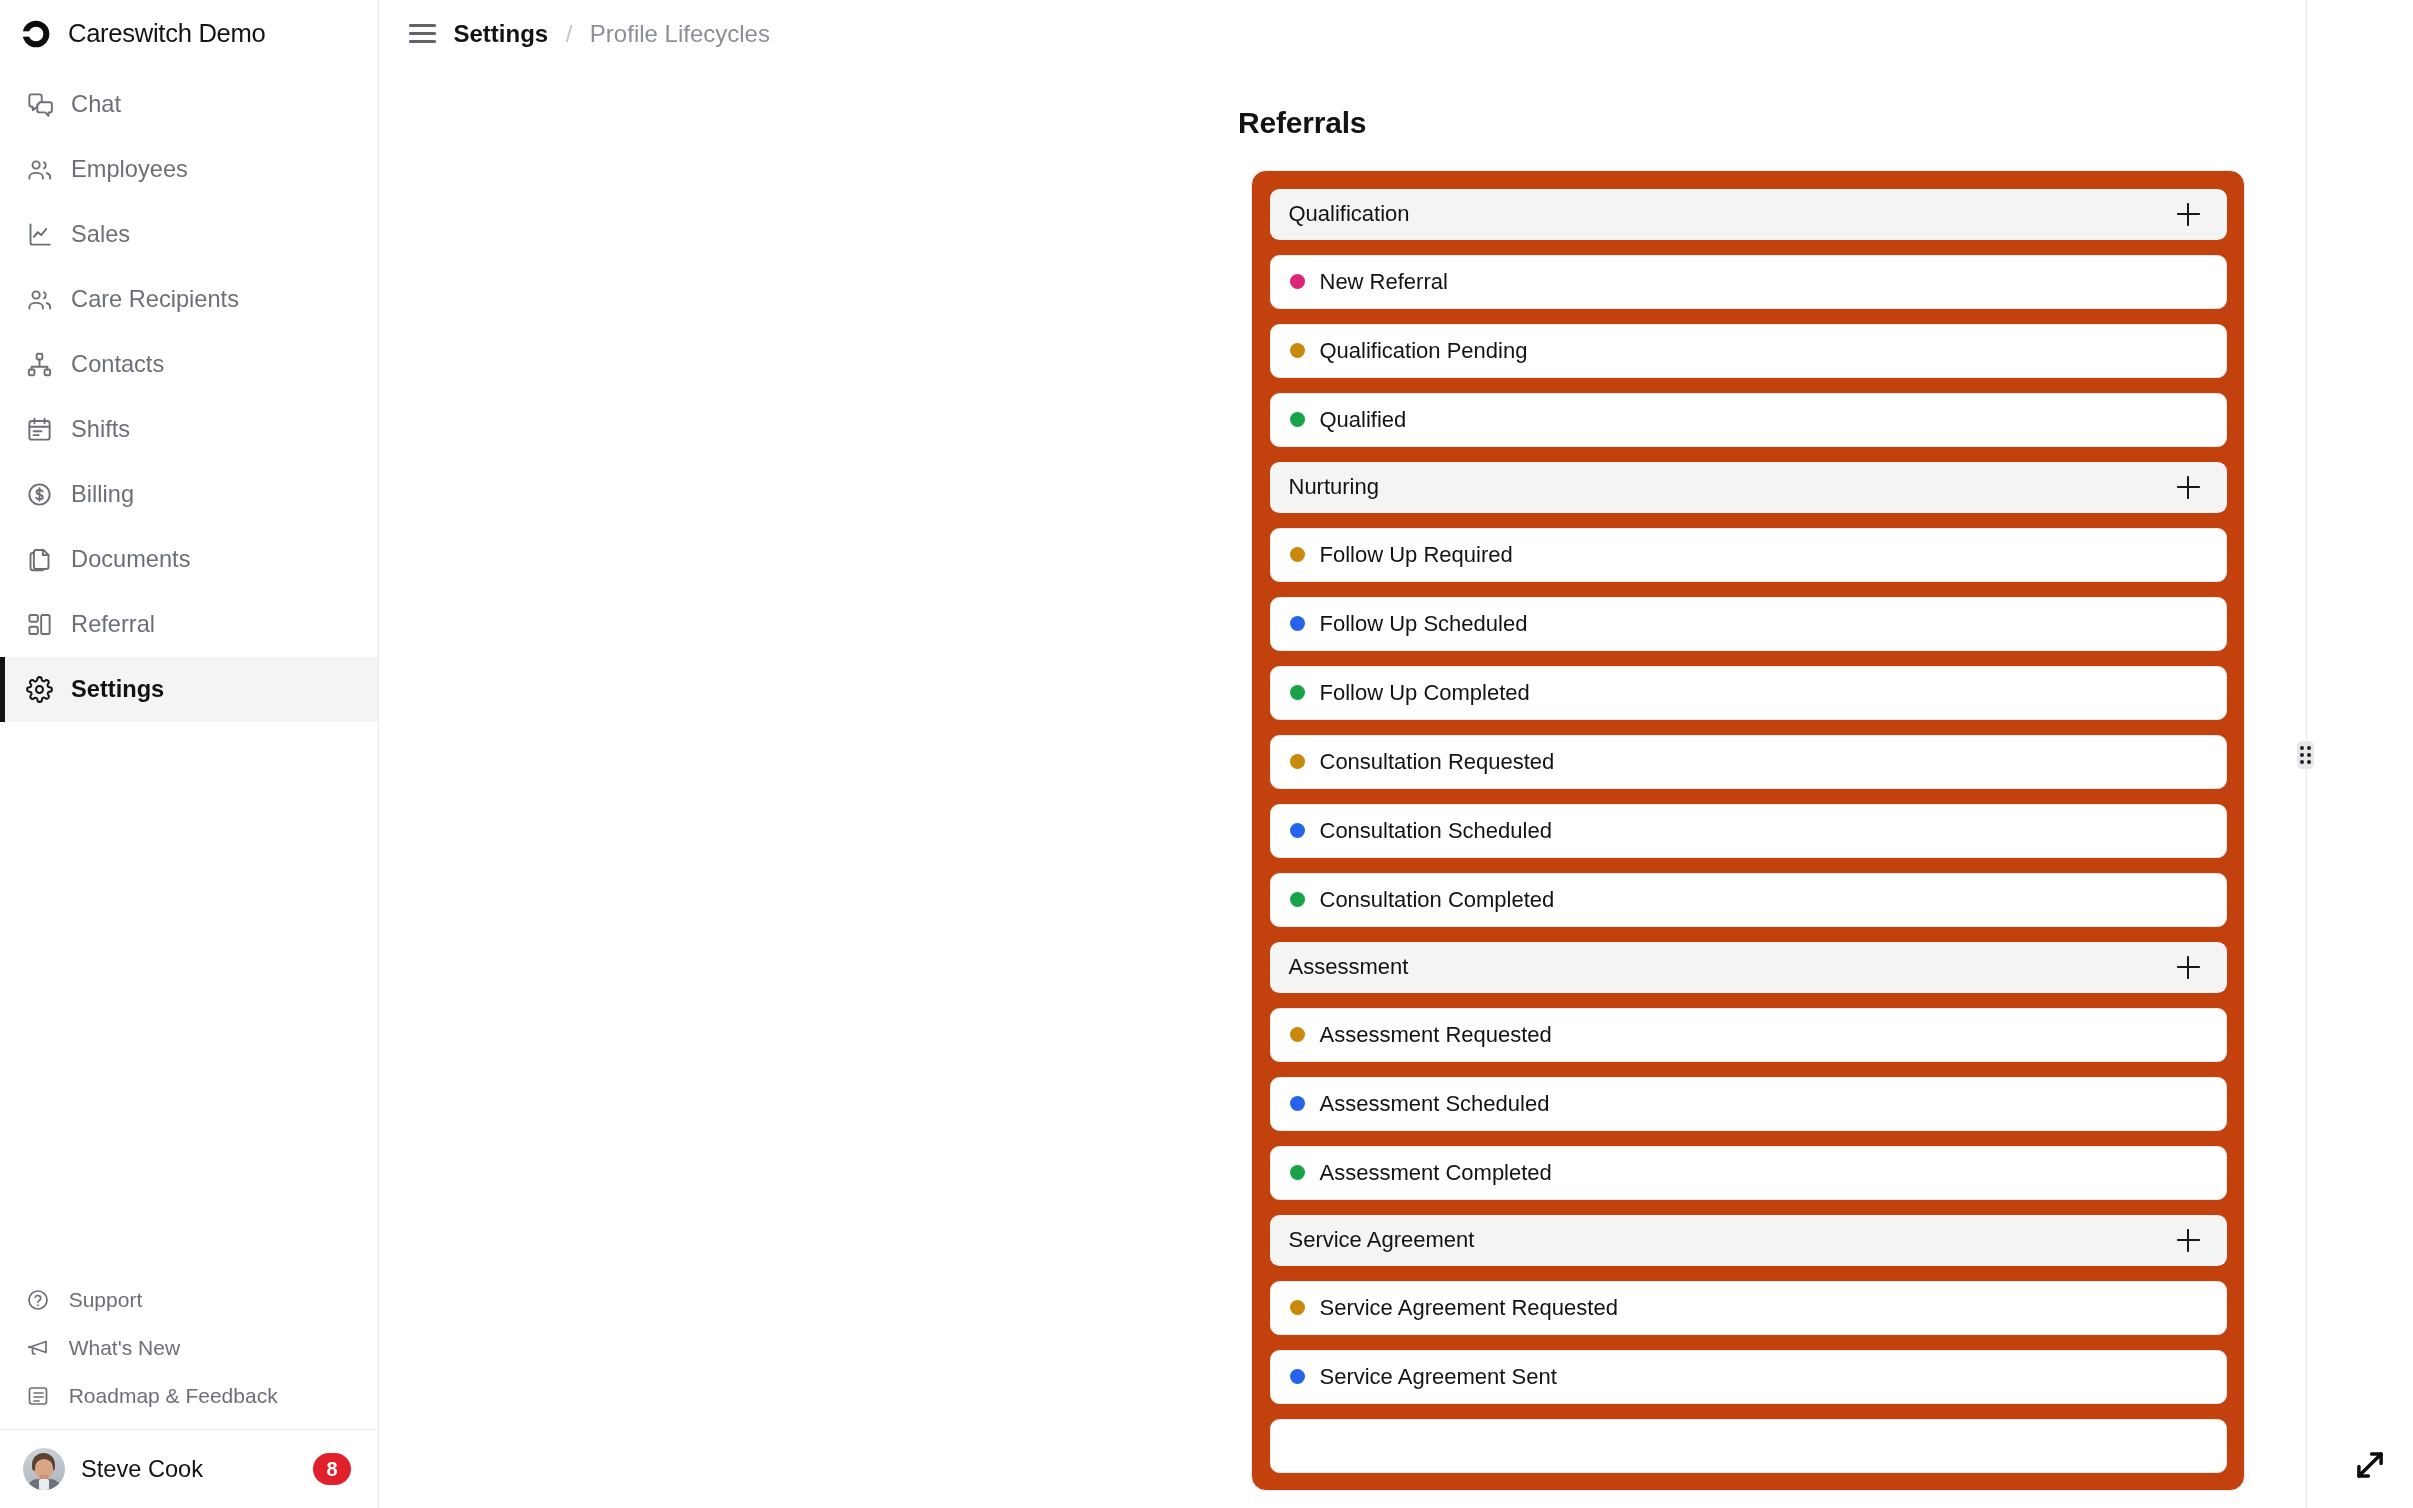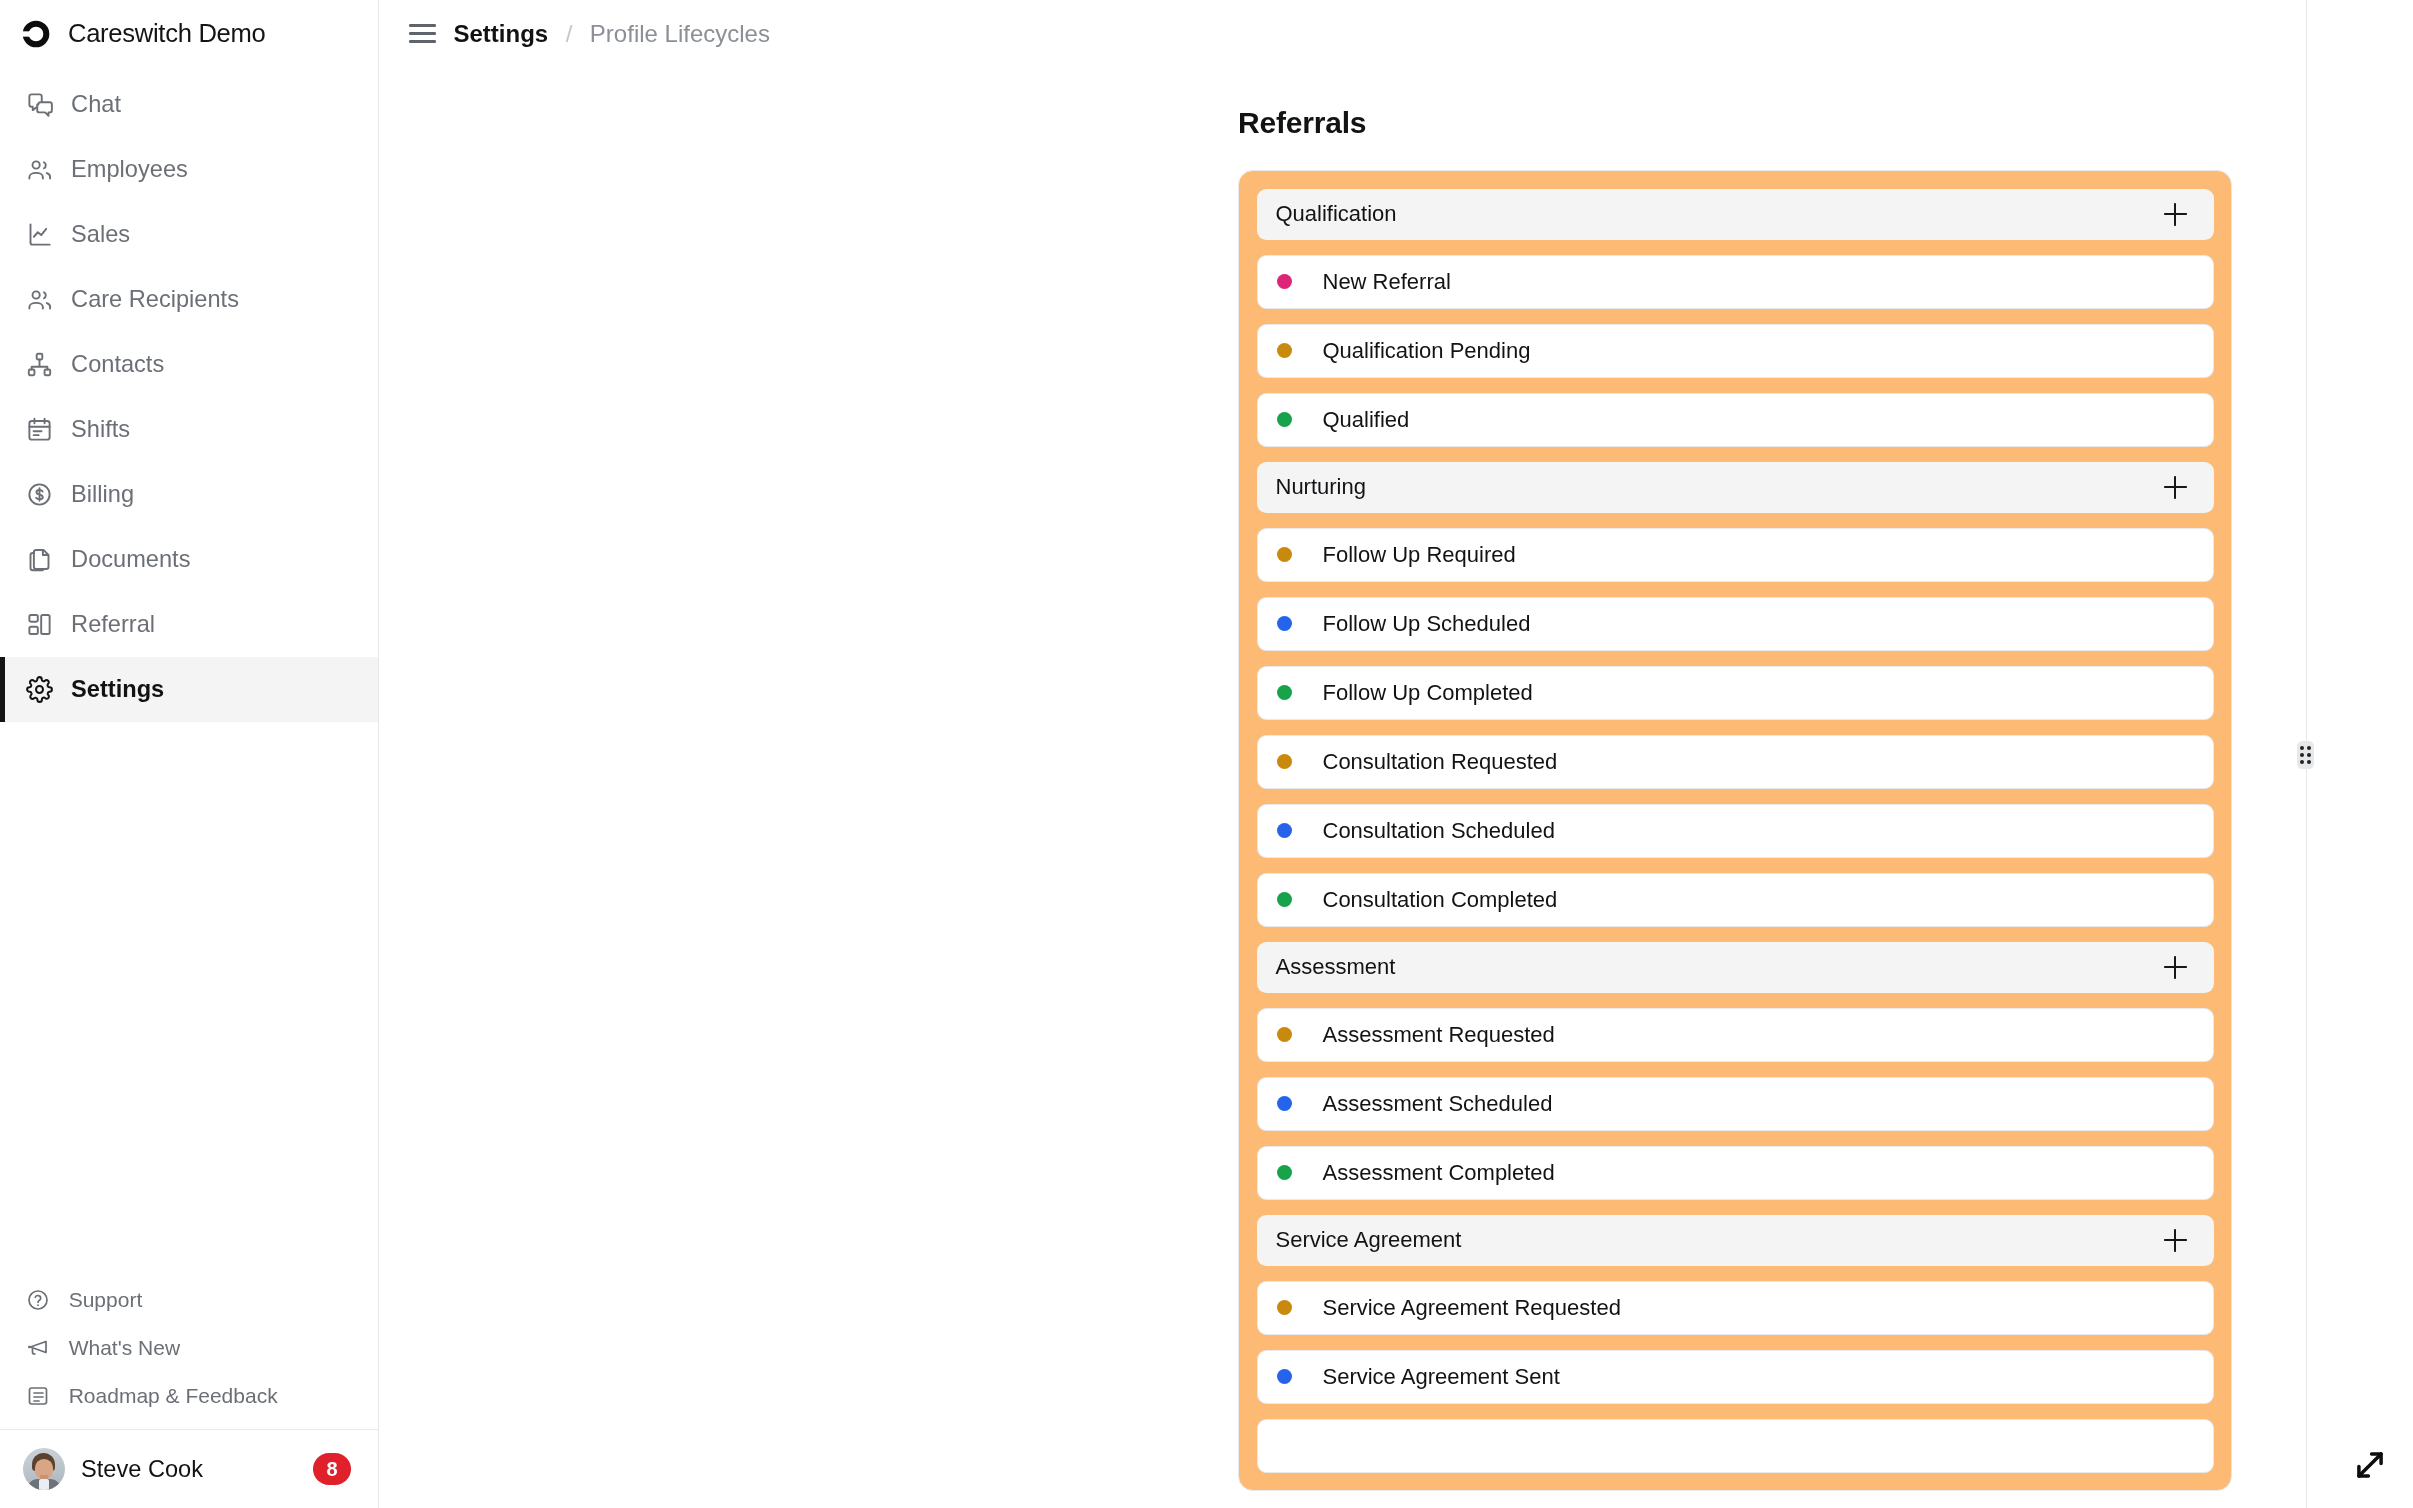--- a/index.html
+++ b/index.html
@@ -96,22 +96,22 @@
   .content {
     padding-left: 859px; padding-top: 39px;
   }
   .page-title {
     font-size: 30px; font-weight: 700; color: #121315;
     margin-bottom: 30px; letter-spacing: -0.2px;
   }
   .card {
     width: 994px;
     border: 1.3px solid #e9e9ea; border-radius: 15px;
-    background: #fdba74; padding: 17.5px 17.5px 17.5px 17.5px;
-    display: flex; flex-direction: column; gap: 15px;
+    background: #c2410c; padding: 17.5px 17.5px 17.5px 17.5px;
+    display: flex; flex-direction: column; gap: 15px; margin-left: 13px;
   }
   .group-header {
     background: #f4f4f5; border-radius: 9.4px;
     height: 51px; display: flex; align-items: center;
     padding: 0 23px 0 19px; justify-content: space-between;
     cursor: pointer;
   }
   .group-header .gh-label { font-size: 22px; color: #121315; }
   .plus-btn {
     width: 31px; height: 31px; position: relative; cursor: pointer;
@@ -119,21 +119,21 @@
   }
   .plus-btn::before, .plus-btn::after {
     content:""; position:absolute; background:#15171a; border-radius:0.7px;
   }
   .plus-btn::before { left: 4px; right: 4px; top: 14px; height: 2.7px; }
   .plus-btn::after  { top: 4px; bottom: 4px; left: 14px; width: 2.7px; }
 
   .stage-row {
     border: 1.3px solid #e9e9ea; border-radius: 9.4px;
     height: 54px; display: flex; align-items: center;
-    padding: 0 19px; gap: 31px; background: #fff;
+    padding: 0 19px; gap: 15px; background: #fff;
     cursor: pointer;
   }
   .dot { width: 15px; height: 15px; border-radius: 50%; flex: 0 0 15px; }
   .stage-label { font-size: 22px; color: #121315; }
 
   
   .right-divider {
     position: absolute; top: 0; bottom: 0; right: 106px;
     width: 1.3px; background: #e7e7e8;
   }

